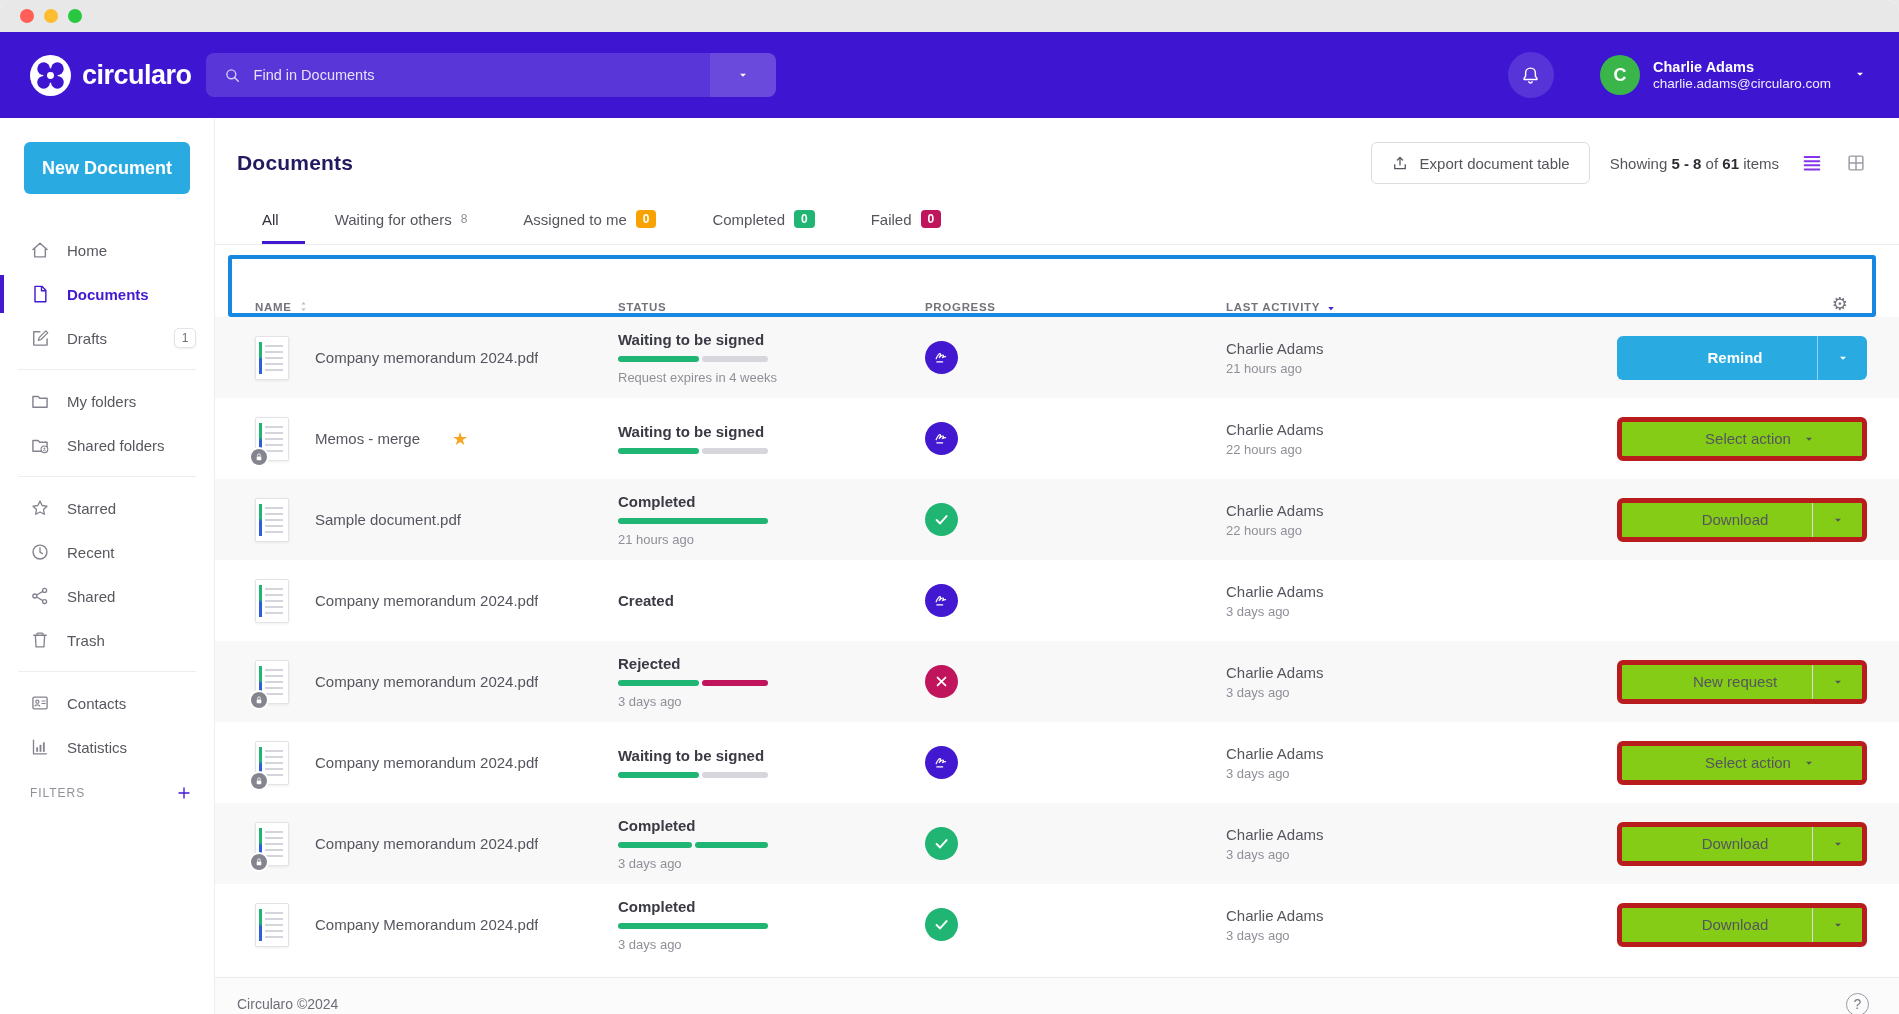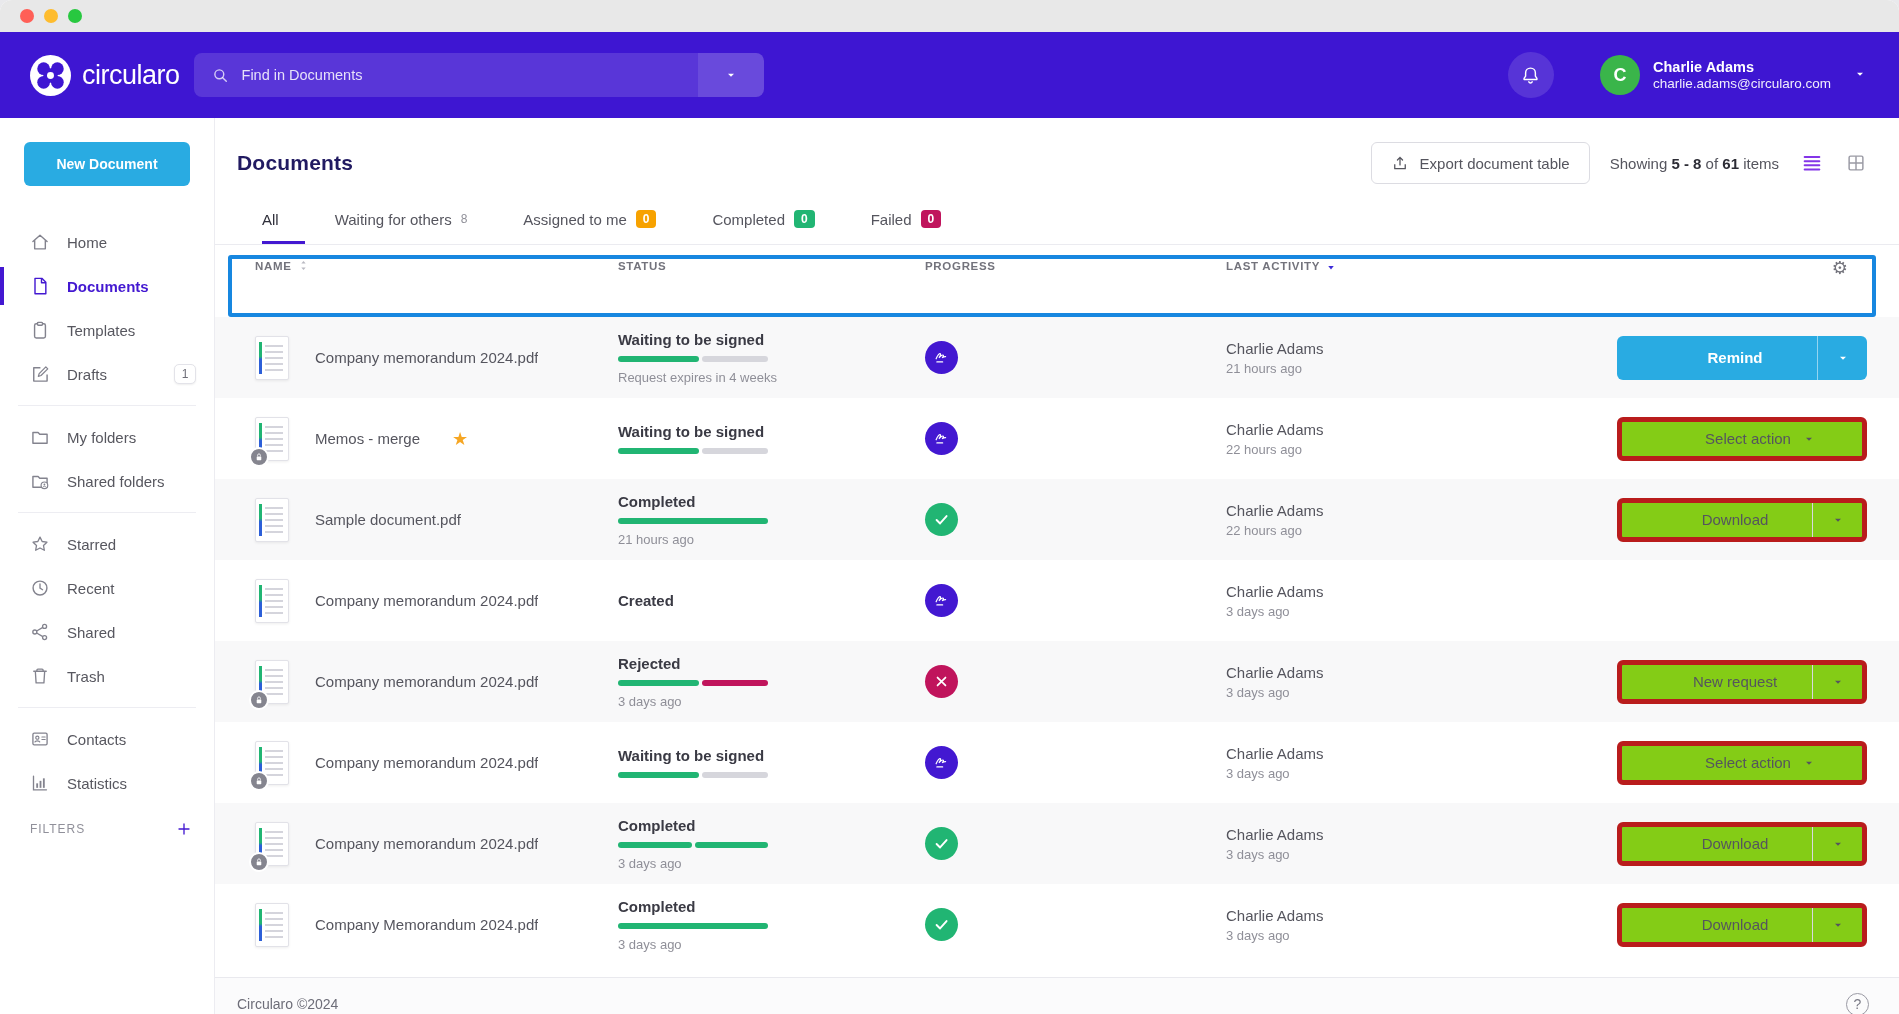--- a/index.html
+++ b/index.html
@@ -8,39 +8,39 @@
 
   
   .titlebar { height:32px; background:#e8e8e8; display:flex; align-items:center; padding-left:20px; gap:10px; flex:none; }
   .tl-dot { width:14px; height:14px; border-radius:50%; cursor:pointer; }
   .tl-red{background:#ff5f57}.tl-yellow{background:#febc2e}.tl-green{background:#28c840}
 
   
   .appheader { height:86px; background:#3e16d2; display:flex; align-items:center; padding:0 33px 0 30px; flex:none; }
   .logo { display:flex; align-items:center; gap:11px; }
   .logo svg { width:41px; height:41px; display:block; }
-  .brand { color:#fff; font-size:27px; font-weight:normal; letter-spacing:-0.5px; }
+  .brand { color:#fff; font-size:27px; font-weight:bold; letter-spacing:-0.5px; }
   .search { margin-left:14px; width:570px; height:44px; background:rgba(255,255,255,0.14); border-radius:8px; display:flex; align-items:center; overflow:hidden; }
   .search .sicon { margin:0 12px 0 17px; width:19px; height:19px; color:rgba(255,255,255,0.75); flex:none; }
   .search input { flex:1; background:transparent; border:none; outline:none; color:#fff; font-size:14.5px; font-family:inherit; }
   .search input::placeholder { color:rgba(255,255,255,0.85); }
   .search .scaret { width:66px; height:100%; background:rgba(255,255,255,0.10); display:flex; align-items:center; justify-content:center; color:#fff; cursor:pointer; }
   .hdr-right { margin-left:auto; display:flex; align-items:center; gap:46px; }
   .bell-btn { width:46px; height:46px; border-radius:50%; background:rgba(255,255,255,0.13); display:flex; align-items:center; justify-content:center; color:#fff; cursor:pointer; }
   .bell-btn svg { width:23px; height:23px; }
   .userchip { display:flex; align-items:center; gap:13px; cursor:pointer; }
   .avatar { width:40px; height:40px; border-radius:50%; background:#3ab54a; color:#fff; font-weight:bold; font-size:18px; display:flex; align-items:center; justify-content:center; }
   .uname { color:#fff; font-size:14.5px; font-weight:bold; line-height:1.25; }
   .uemail { color:rgba(255,255,255,0.92); font-size:13.5px; line-height:1.25; }
   .ucaret { color:#fff; margin-left:10px; }
 
   
   .layout { flex:1; display:flex; min-height:0; }
   .sidebar { width:215px; flex:none; background:#fff; border-right:1px solid #ececf1; padding-top:24px; }
-  .newdoc { margin:0 24px; height:44px; background:#29abe2; border-radius:6px; color:#fff; font-size:14px; font-weight:bold; display:flex; align-items:center; justify-content:center; cursor:pointer; }
+  .newdoc { margin:0 24px; height:52px; background:#29abe2; border-radius:6px; color:#fff; font-size:18px; font-weight:bold; display:flex; align-items:center; justify-content:center; cursor:pointer; }
   .nav { margin-top:34px; }
   .nav-item { height:44px; display:flex; align-items:center; padding-left:30px; gap:17px; position:relative; cursor:pointer; }
   .nav-item .nicon { width:20px; height:20px; color:#83838e; flex:none; display:flex; }
   .nav-item .nicon svg { width:20px; height:20px; }
   .nav-item .nlabel { font-size:15px; color:#57575f; }
   .nav-item.active::before { content:""; position:absolute; left:0; top:3px; bottom:3px; width:4px; background:#4318d1; }
   .nav-item.active .nicon { color:#4318d1; }
   .nav-item.active .nlabel { color:#4318d1; font-weight:bold; }
   .nav-badge { margin-left:auto; margin-right:18px; min-width:22px; text-align:center; border:1px solid #e3e3e9; box-shadow:0 1px 2px rgba(0,0,0,0.07); border-radius:5px; padding:2px 6px; font-size:12px; color:#6f6f78; background:#fff; }
   .nav-divider { height:1px; background:#ededf2; margin:9px 18px; }
@@ -64,21 +64,21 @@
   .vt-grid { color:#9a9aa4; }
 
   .tabs { display:flex; padding:26px 0 0 47px; border-bottom:1px solid #ebebf0; flex:none; }
   .tab { display:flex; align-items:center; gap:9px; padding:0 26px 13px 0; margin-right:30px; font-size:15px; color:#55555e; cursor:pointer; border-bottom:3px solid transparent; }
   .tab.active { color:#2f2f3a; border-bottom-color:#4318d1; }
   .count-plain { font-size:12px; color:#8f8f98; }
   .count-badge { font-size:12px; font-weight:bold; color:#fff; border-radius:4px; padding:2px 7px; line-height:1.2; }
   .count-orange{background:#f7a200}.count-green{background:#21b573}.count-red{background:#c0145c}
 
   .grid-cols { display:grid; grid-template-columns:363px 307px 301px 384px 1fr; align-items:center; }
-  .table-head { margin:10px 23px 0 13px; height:62px; border:4px solid #1787e0; border-radius:3px; background:#fff; display:flex; align-items:flex-start; padding:0 24px 0 23px; flex:none; }
+  .table-head { margin:10px 23px 0 13px; height:62px; border:4px solid #1787e0; border-radius:3px; background:#fff; display:flex; align-items:flex-end; padding:0 24px 0 23px; flex:none; }
   .th-grid { display:grid; grid-template-columns:363px 307px 301px 1fr; align-items:center; flex:1; }
   .th { font-size:11.5px; font-weight:bold; letter-spacing:0.06em; color:#73737c; display:flex; align-items:center; gap:5px; }
   .sort-both { color:#b9b9c2; display:flex; } .sort-both svg { width:13px; height:13px; }
   .sort-down { color:#3d2bd8; display:flex; } .sort-down svg { width:12px; height:12px; }
   .gear { color:#73737c; font-size:18px; cursor:pointer; line-height:1; }
 
   .rows { flex:1; overflow:hidden; }
   .row { height:81px; padding:0 32px 0 40px; cursor:pointer; }
   .row:nth-child(odd) { background:#f8f8f9; }
   .cell-name { display:flex; align-items:center; gap:26px; min-width:0; }
@@ -194,29 +194,20 @@
               <svg viewBox="0 0 24 24">
                 <path d="M6 2.8h8.2L19 7.6v13.6H6Z" fill="none" stroke="currentColor" stroke-width="1.7" stroke-linejoin="round"></path>
                 <path d="M13.8 3v5h5.2" fill="none" stroke="currentColor" stroke-width="1.7" stroke-linejoin="round"></path>
               </svg>
             </span>
             <span class="nlabel">Documents</span>
           </div>
           <div class="nav-item">
             <span class="nicon">
               <svg viewBox="0 0 24 24">
-                <rect x="5.5" y="4.5" width="13" height="17" rx="2" fill="none" stroke="currentColor" stroke-width="1.7"></rect>
-                <rect x="9" y="2.8" width="6" height="3.4" rx="1" fill="#fff" stroke="currentColor" stroke-width="1.7"></rect>
-              </svg>
-            </span>
-            <span class="nlabel">Templates</span>
-          </div>
-          <div class="nav-item">
-            <span class="nicon">
-              <svg viewBox="0 0 24 24">
                 <path d="M20.5 12.5v8h-16v-16h8" fill="none" stroke="currentColor" stroke-width="1.7" stroke-linejoin="round"></path>
                 <path d="M10 14.8l1-3.2 8-8.1 2.3 2.3-8.1 8-3.2 1Z" fill="none" stroke="currentColor" stroke-width="1.5" stroke-linejoin="round"></path>
               </svg>
             </span>
             <span class="nlabel">Drafts</span>
             <span class="nav-badge">1</span>
           </div>
           <div class="nav-divider"></div>
           <div class="nav-item">
             <span class="nicon">

